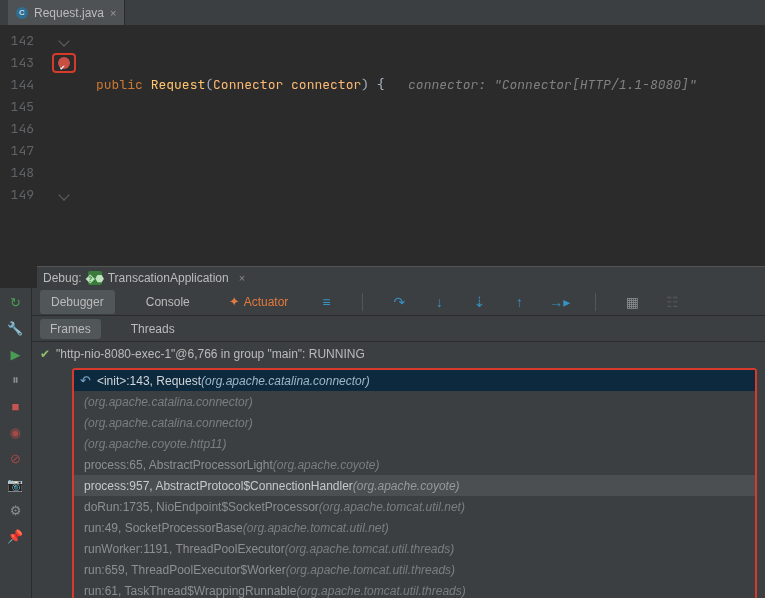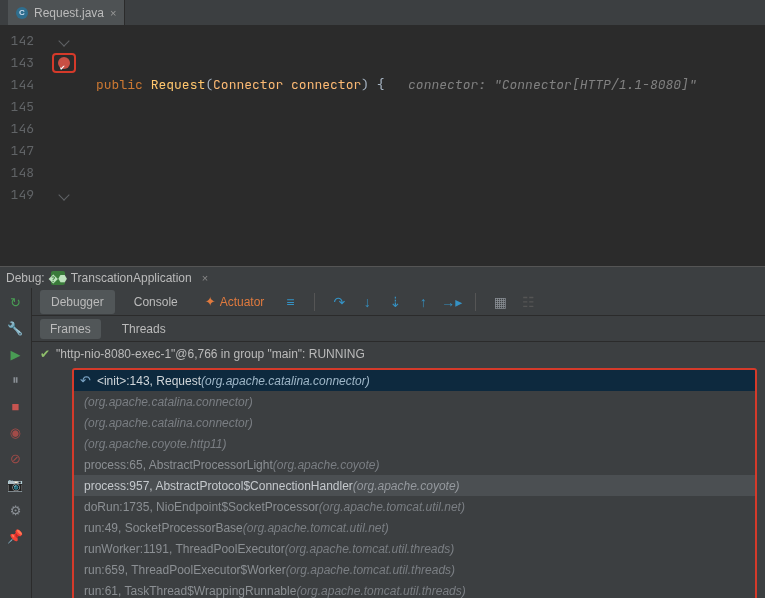--- a/index.html
+++ b/index.html
@@ -96,20 +96,21 @@
 
   .debug-header {
     height: 22px;
     background: #3c3f41;
     border-top: 1px solid #555;
     display: flex; align-items: center;
     padding-left: 6px;
     font-size: 12px;
     color: #bbb;
     gap: 6px;
+    margin-left: 37px;
   }
   .debug-header .cfg-icon {
     width: 14px; height: 14px; border-radius: 2px;
     background: #3a7a3a; display: inline-flex; align-items: center; justify-content: center;
     color: #bde3bd; font-size: 10px;
   }
   .dh-close { color: #888; margin-left: 4px; font-size: 11px; }
 
   .debug-body {
     display: flex;
@@ -128,35 +129,35 @@
   .c-green { color: #499c54; }
   .c-grey { color: #8a8f95; }
   .c-red { color: #c75450; }
   .c-redmute { color: #a24b48; }
 
   .dbg-main { flex: 1; display: flex; flex-direction: column; }
   .toolbar {
     height: 28px;
     display: flex; align-items: center;
     padding-left: 8px;
-    gap: 8px;
+    gap: 20px;
     border-bottom: 1px solid #2b2b2b;
   }
   .toolbar .tab {
     padding: 4px 10px; color: #bbb; font-size: 12px; border: 1px solid transparent;
   }
   .toolbar .tab.active { background: #515658; border-radius: 3px; }
   .actuator { color: #e07a3e; display: flex; align-items: center; gap: 4px; padding: 0 8px; }
   .actuator .act-ico { color: #e07a3e; font-size: 13px; }
   .sep { width: 1px; height: 18px; background: #555; margin: 0 6px; }
   .tb-ico { width: 20px; text-align: center; font-size: 14px; }
   .c-blue { color: #3592c4; }
 
   .subtabs {
-    height: 26px; display: flex; align-items: center; padding-left: 8px; gap: 11px;
+    height: 26px; display: flex; align-items: center; padding-left: 8px; gap: 20px;
     border-bottom: 1px solid #2b2b2b;
   }
   .subtabs .st { padding: 3px 10px; color: #bbb; font-size: 12px; }
   .subtabs .st.active { background: #515658; border-radius: 3px; }
 
   .thread-line {
     height: 24px; display: flex; align-items: center; padding-left: 8px; gap: 6px;
     color: #bbb; font-size: 12px;
   }
   .thread-line .chk { color: #8fbf6b; font-size: 12px; }

